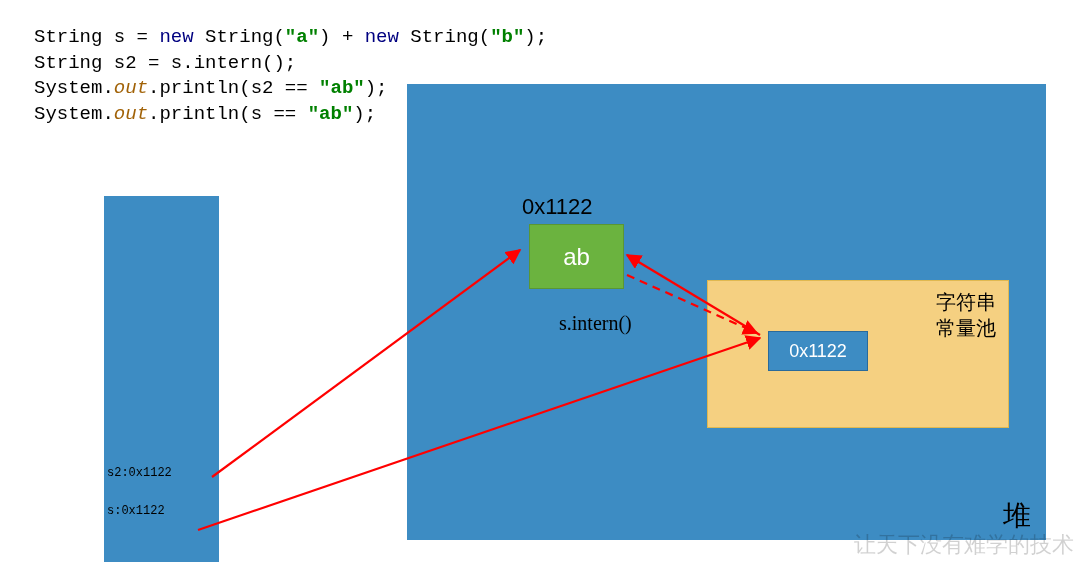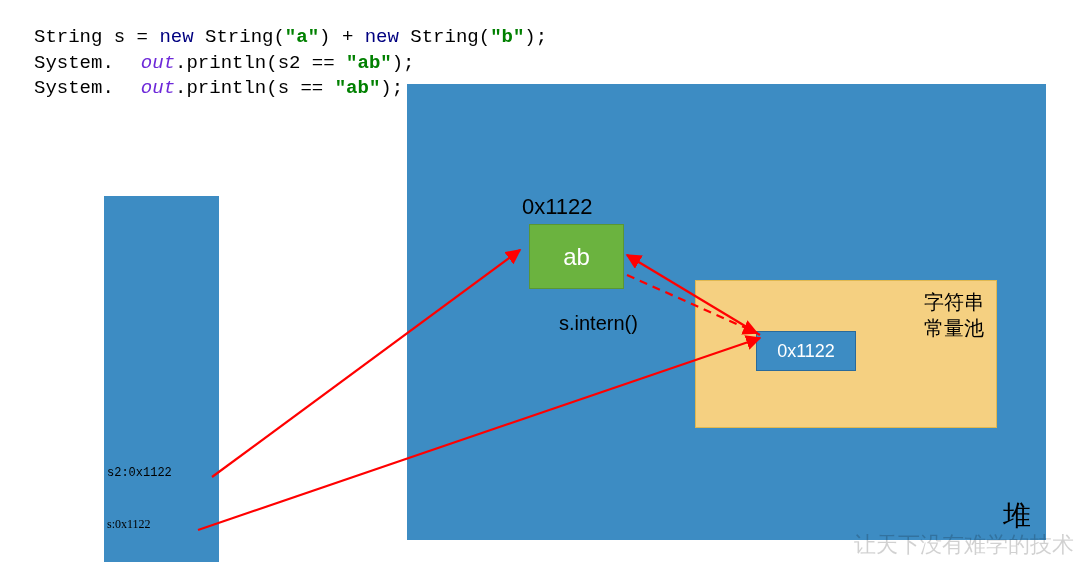--- a/index.html
+++ b/index.html
@@ -14,36 +14,36 @@
     .code {
       position: absolute;
       top: 25px;
       left: 34px;
       font-size: 19px;
       line-height: 1.35;
       color: #000;
     }
     .code .kw { color: #000080; font-weight: normal; }
     .code .str { color: #008000; font-weight: bold; }
-    .code .f { color: #6d28d9; font-style: italic; margin-left: 27px; }
+    .code .f { color: #a16207; font-style: italic; }
     .stack {
       position: absolute;
       left: 104px;
       top: 196px;
       width: 115px;
       height: 380px;
       background: #3d8cc3;
     }
     .stack-label {
       position: absolute;
       font-size: 12px;
       color: #000;
     }
     .stack-s2 { left: 3px; top: 270px; }
-    .stack-s  { left: 3px; top: 321px; font-family: Liberation Serif, serif; }
+    .stack-s  { left: 3px; top: 308px; }
     .heap {
       position: absolute;
       left: 407px;
       top: 84px;
       width: 639px;
       height: 456px;
       background: #3d8cc3;
     }
     .heap-label {
       position: absolute;
@@ -76,25 +76,25 @@
       font-size: 24px;
       font-family: sans-serif;
       text-align: center;
     }
     .intern-label {
       position: absolute;
       left: 152px;
       top: 228px;
       font-size: 20px;
       color: #000;
-      font-family: Liberation Sans, sans-serif;
+      font-family: Liberation Serif, serif;
     }
     .pool {
       position: absolute;
-      left: 288px;
+      left: 300px;
       top: 196px;
       width: 302px;
       height: 148px;
       background: #f5d081;
       border: 1px solid #e0b850;
       padding-left: 48px;
     }
     .pool-title {
       position: absolute;
       right: 12px;
@@ -137,20 +137,21 @@
       font-family: sans-serif;
     }
   </style>
 </head>
 <body>
 
 <div class="code">
   <div>
     <span>String s = </span><span class="kw">new</span><span> String(</span><span class="str">"a"</span><span>) + </span><span class="kw">new</span><span> String(</span><span class="str">"b"</span><span>);</span>
   </div>
+  <div>String s2 = s.intern();</div>
   <div>
     <span>System.</span><span class="f">out</span><span>.println(s2 == </span><span class="str">"ab"</span><span>);</span>
   </div>
   <div>
     <span>System.</span><span class="f">out</span><span>.println(s == </span><span class="str">"ab"</span><span>);</span>
   </div>
 </div>
 
 <div class="stack">
   <div class="stack-label stack-s2">s2:0x1122</div>

